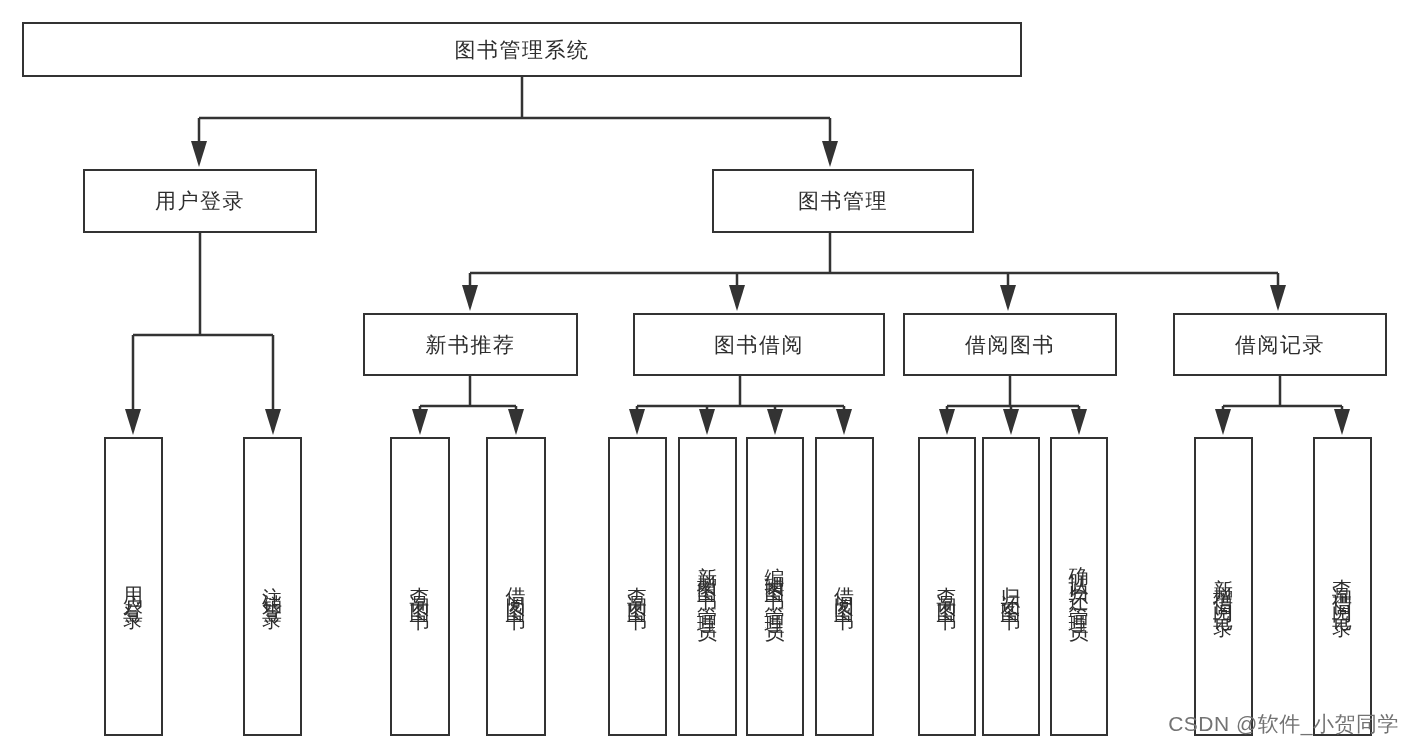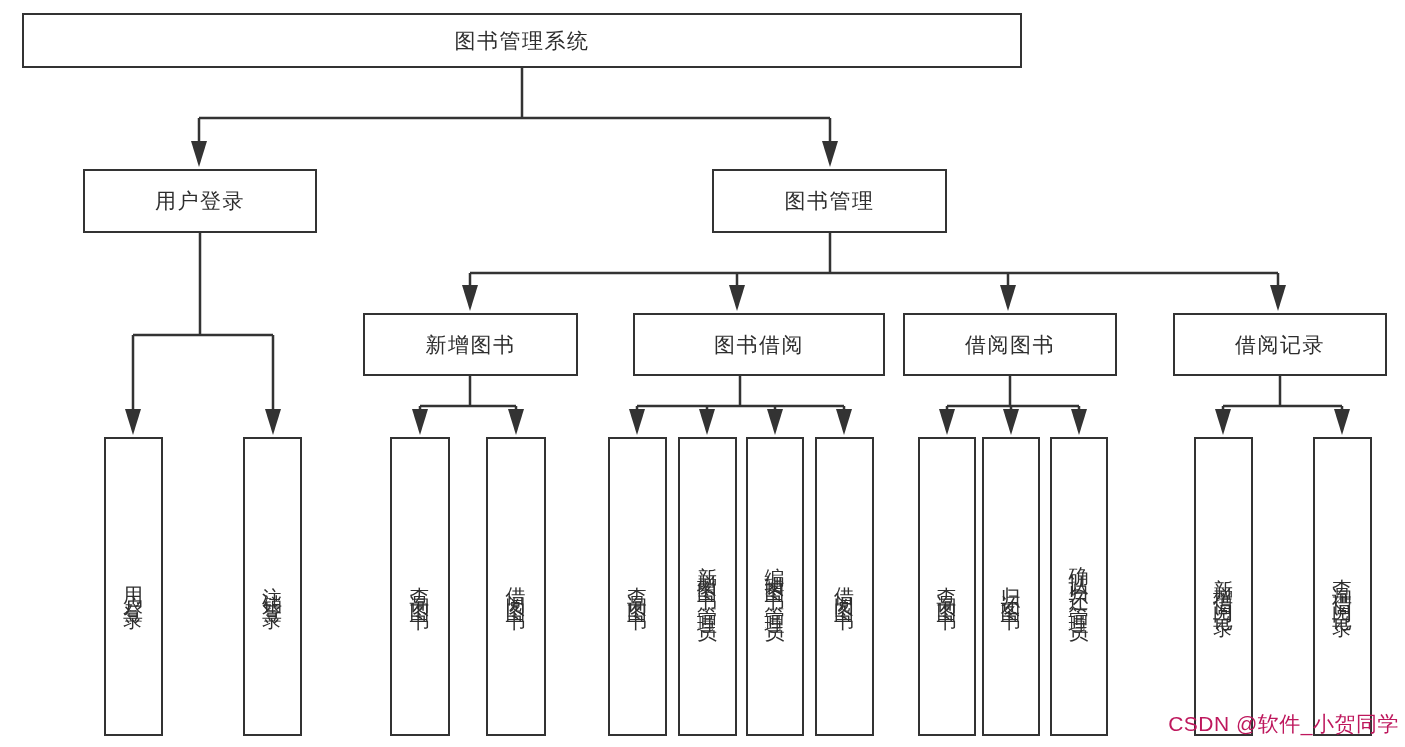--- a/index.html
+++ b/index.html
@@ -40,21 +40,21 @@
     text-orientation: mixed;
     font-size: 20px;
     line-height: 1;
     letter-spacing: 8px;
   }
   .watermark {
     position: absolute;
     right: 6px;
     bottom: 9px;
     font-size: 21px;
-    color: #be185d;
+    color: #737373;
     letter-spacing: 0.5px;
     white-space: nowrap;
     margin-top: 6px;
   }
 </style>
 </head>
 <body>
 
 <div class="canvas">
 
@@ -84,33 +84,33 @@
       <polygon points="767,409 783,409 775,435"></polygon>
       <polygon points="836,409 852,409 844,435"></polygon>
       <polygon points="939,409 955,409 947,435"></polygon>
       <polygon points="1003,409 1019,409 1011,435"></polygon>
       <polygon points="1071,409 1087,409 1079,435"></polygon>
       <polygon points="1215,409 1231,409 1223,435"></polygon>
       <polygon points="1334,409 1350,409 1342,435"></polygon>
     </g>
   </svg>
 
-  <div class="node node-h" style="left:22px;top:13px;width:1000px;height:55px">
+  <div class="node node-h" style="left:22px;top:22px;width:1000px;height:55px">
     <span>图书管理系统</span>
   </div>
 
   <div class="node node-h" style="left:83px;top:169px;width:234px;height:64px">
     <span>用户登录</span>
   </div>
-  <div class="node node-h" style="left:712px;top:169px;width:235px;height:64px">
+  <div class="node node-h" style="left:712px;top:169px;width:262px;height:64px">
     <span>图书管理</span>
   </div>
 
   <div class="node node-h" style="left:363px;top:313px;width:215px;height:63px">
-    <span>新增图书</span>
+    <span>新书推荐</span>
   </div>
   <div class="node node-h" style="left:633px;top:313px;width:252px;height:63px">
     <span>图书借阅</span>
   </div>
   <div class="node node-h" style="left:903px;top:313px;width:214px;height:63px">
     <span>借阅图书</span>
   </div>
   <div class="node node-h" style="left:1173px;top:313px;width:214px;height:63px">
     <span>借阅记录</span>
   </div>

